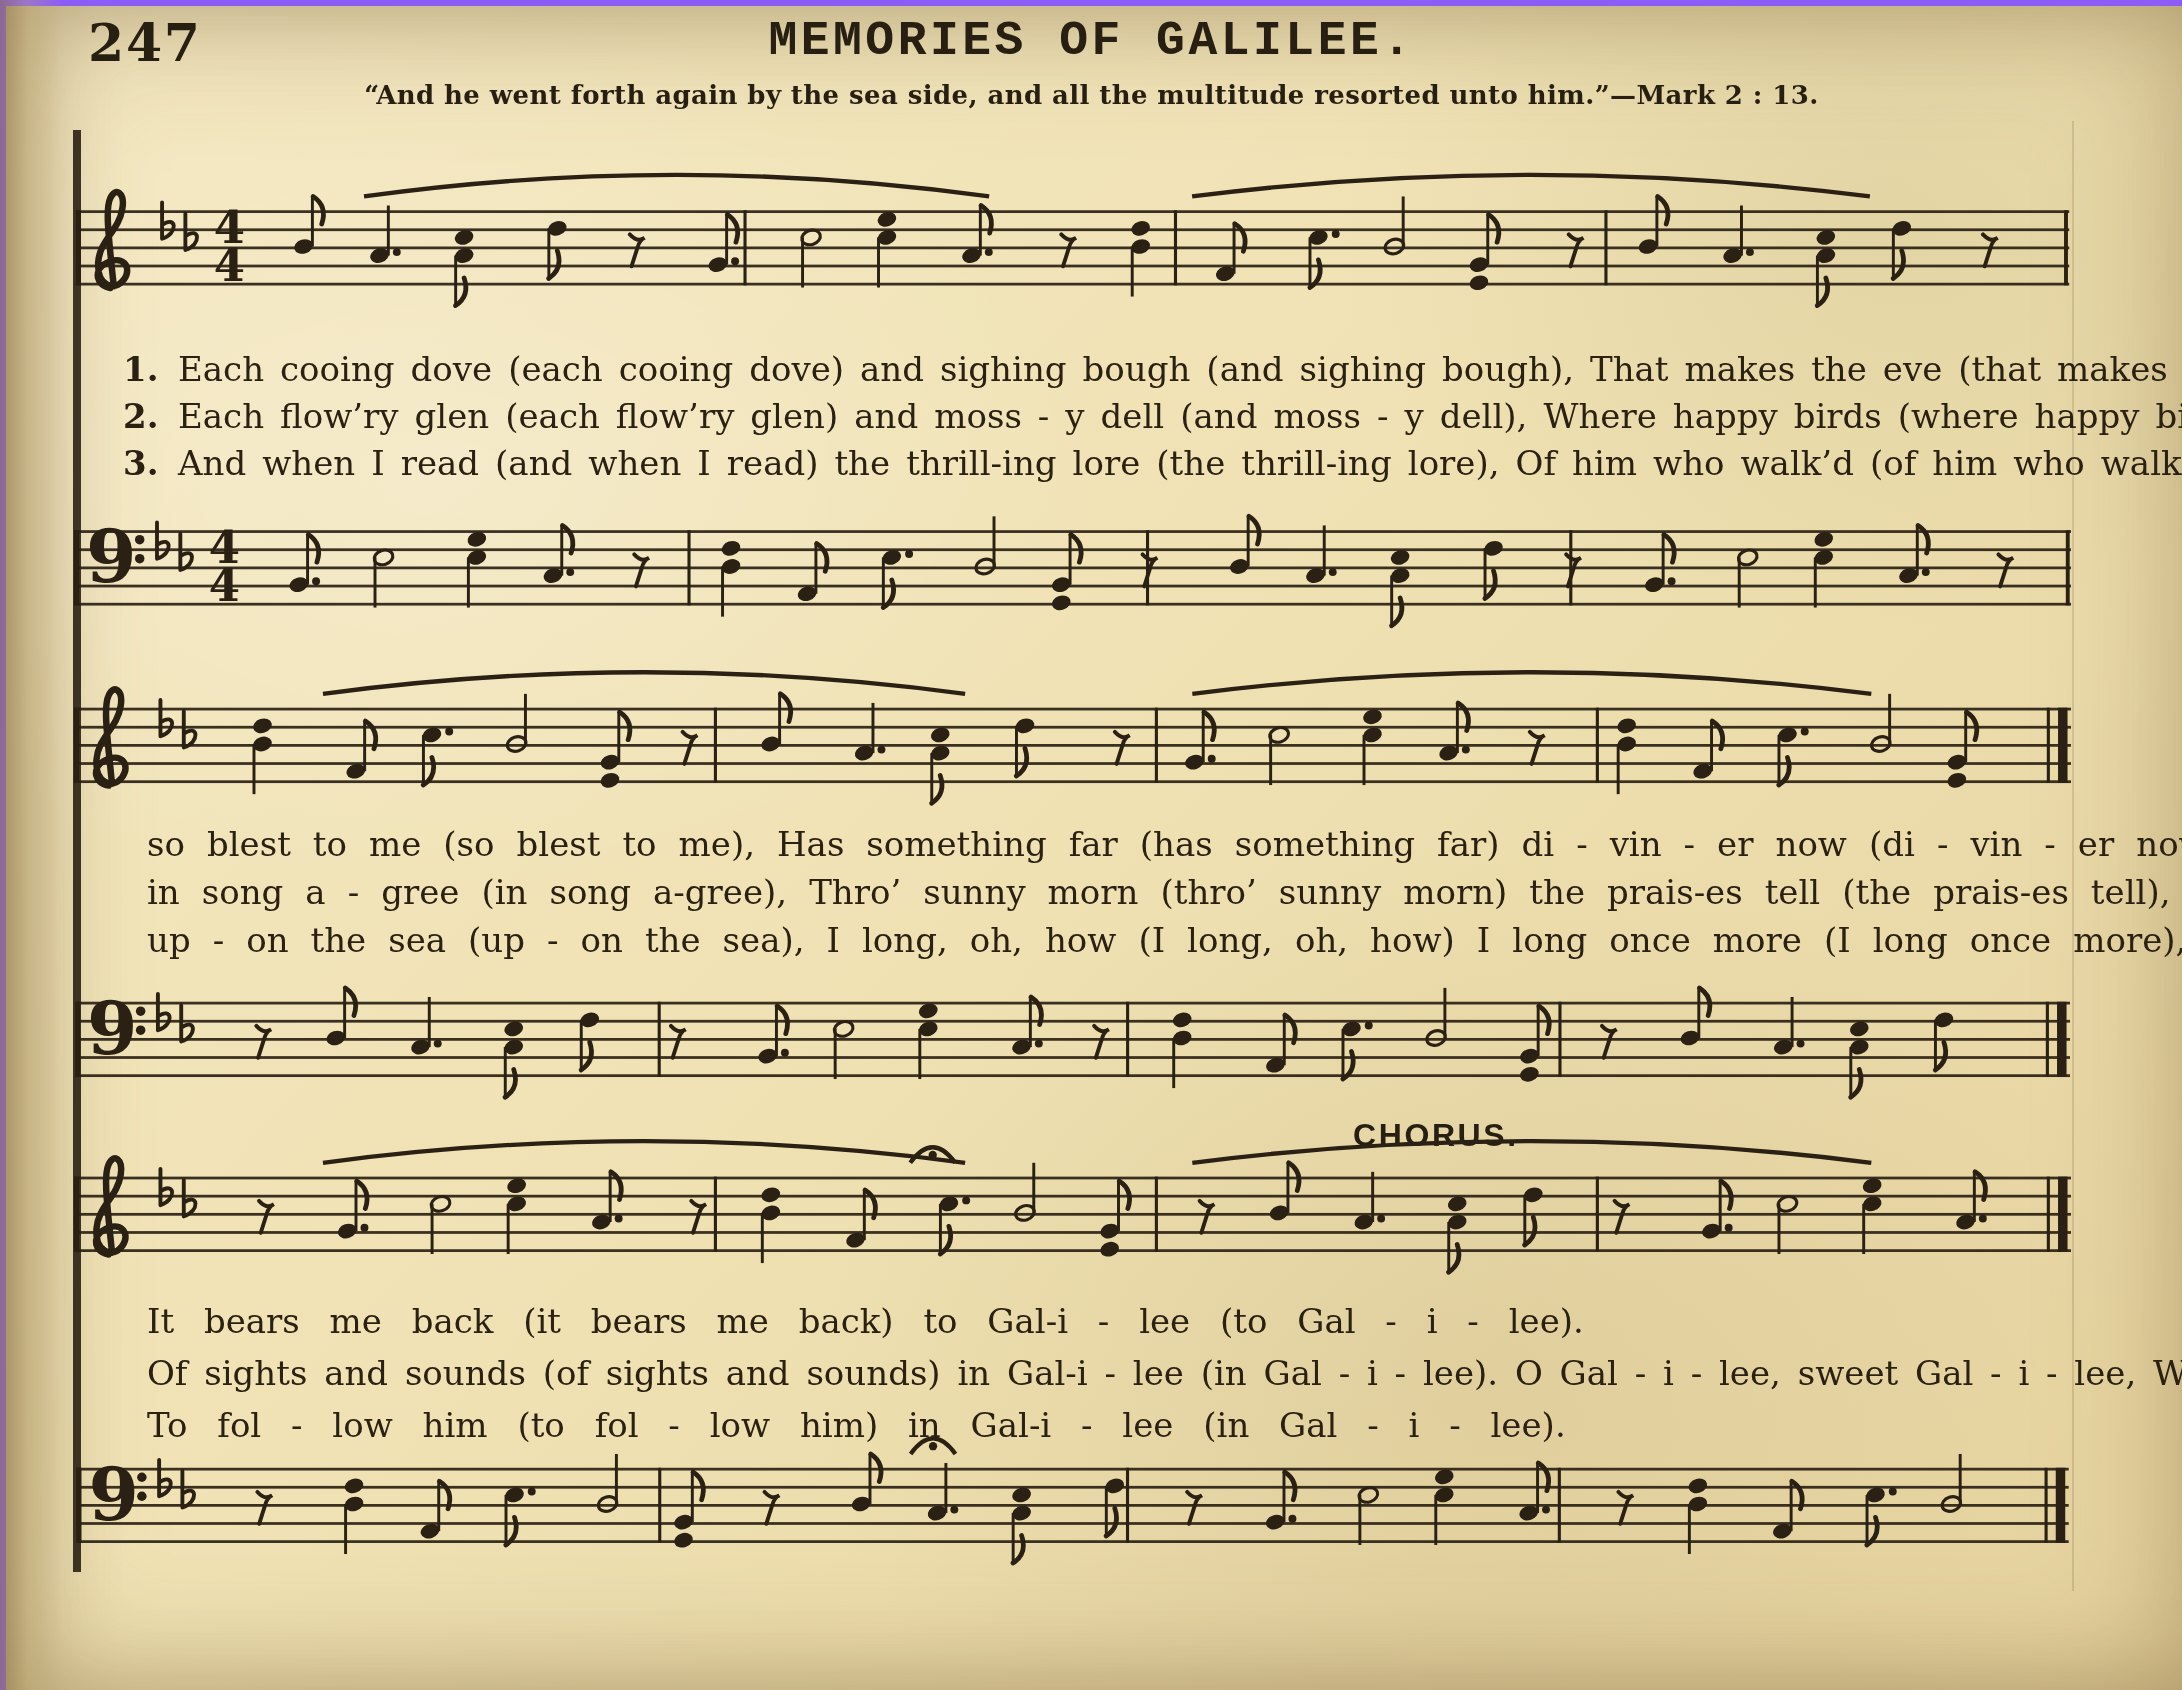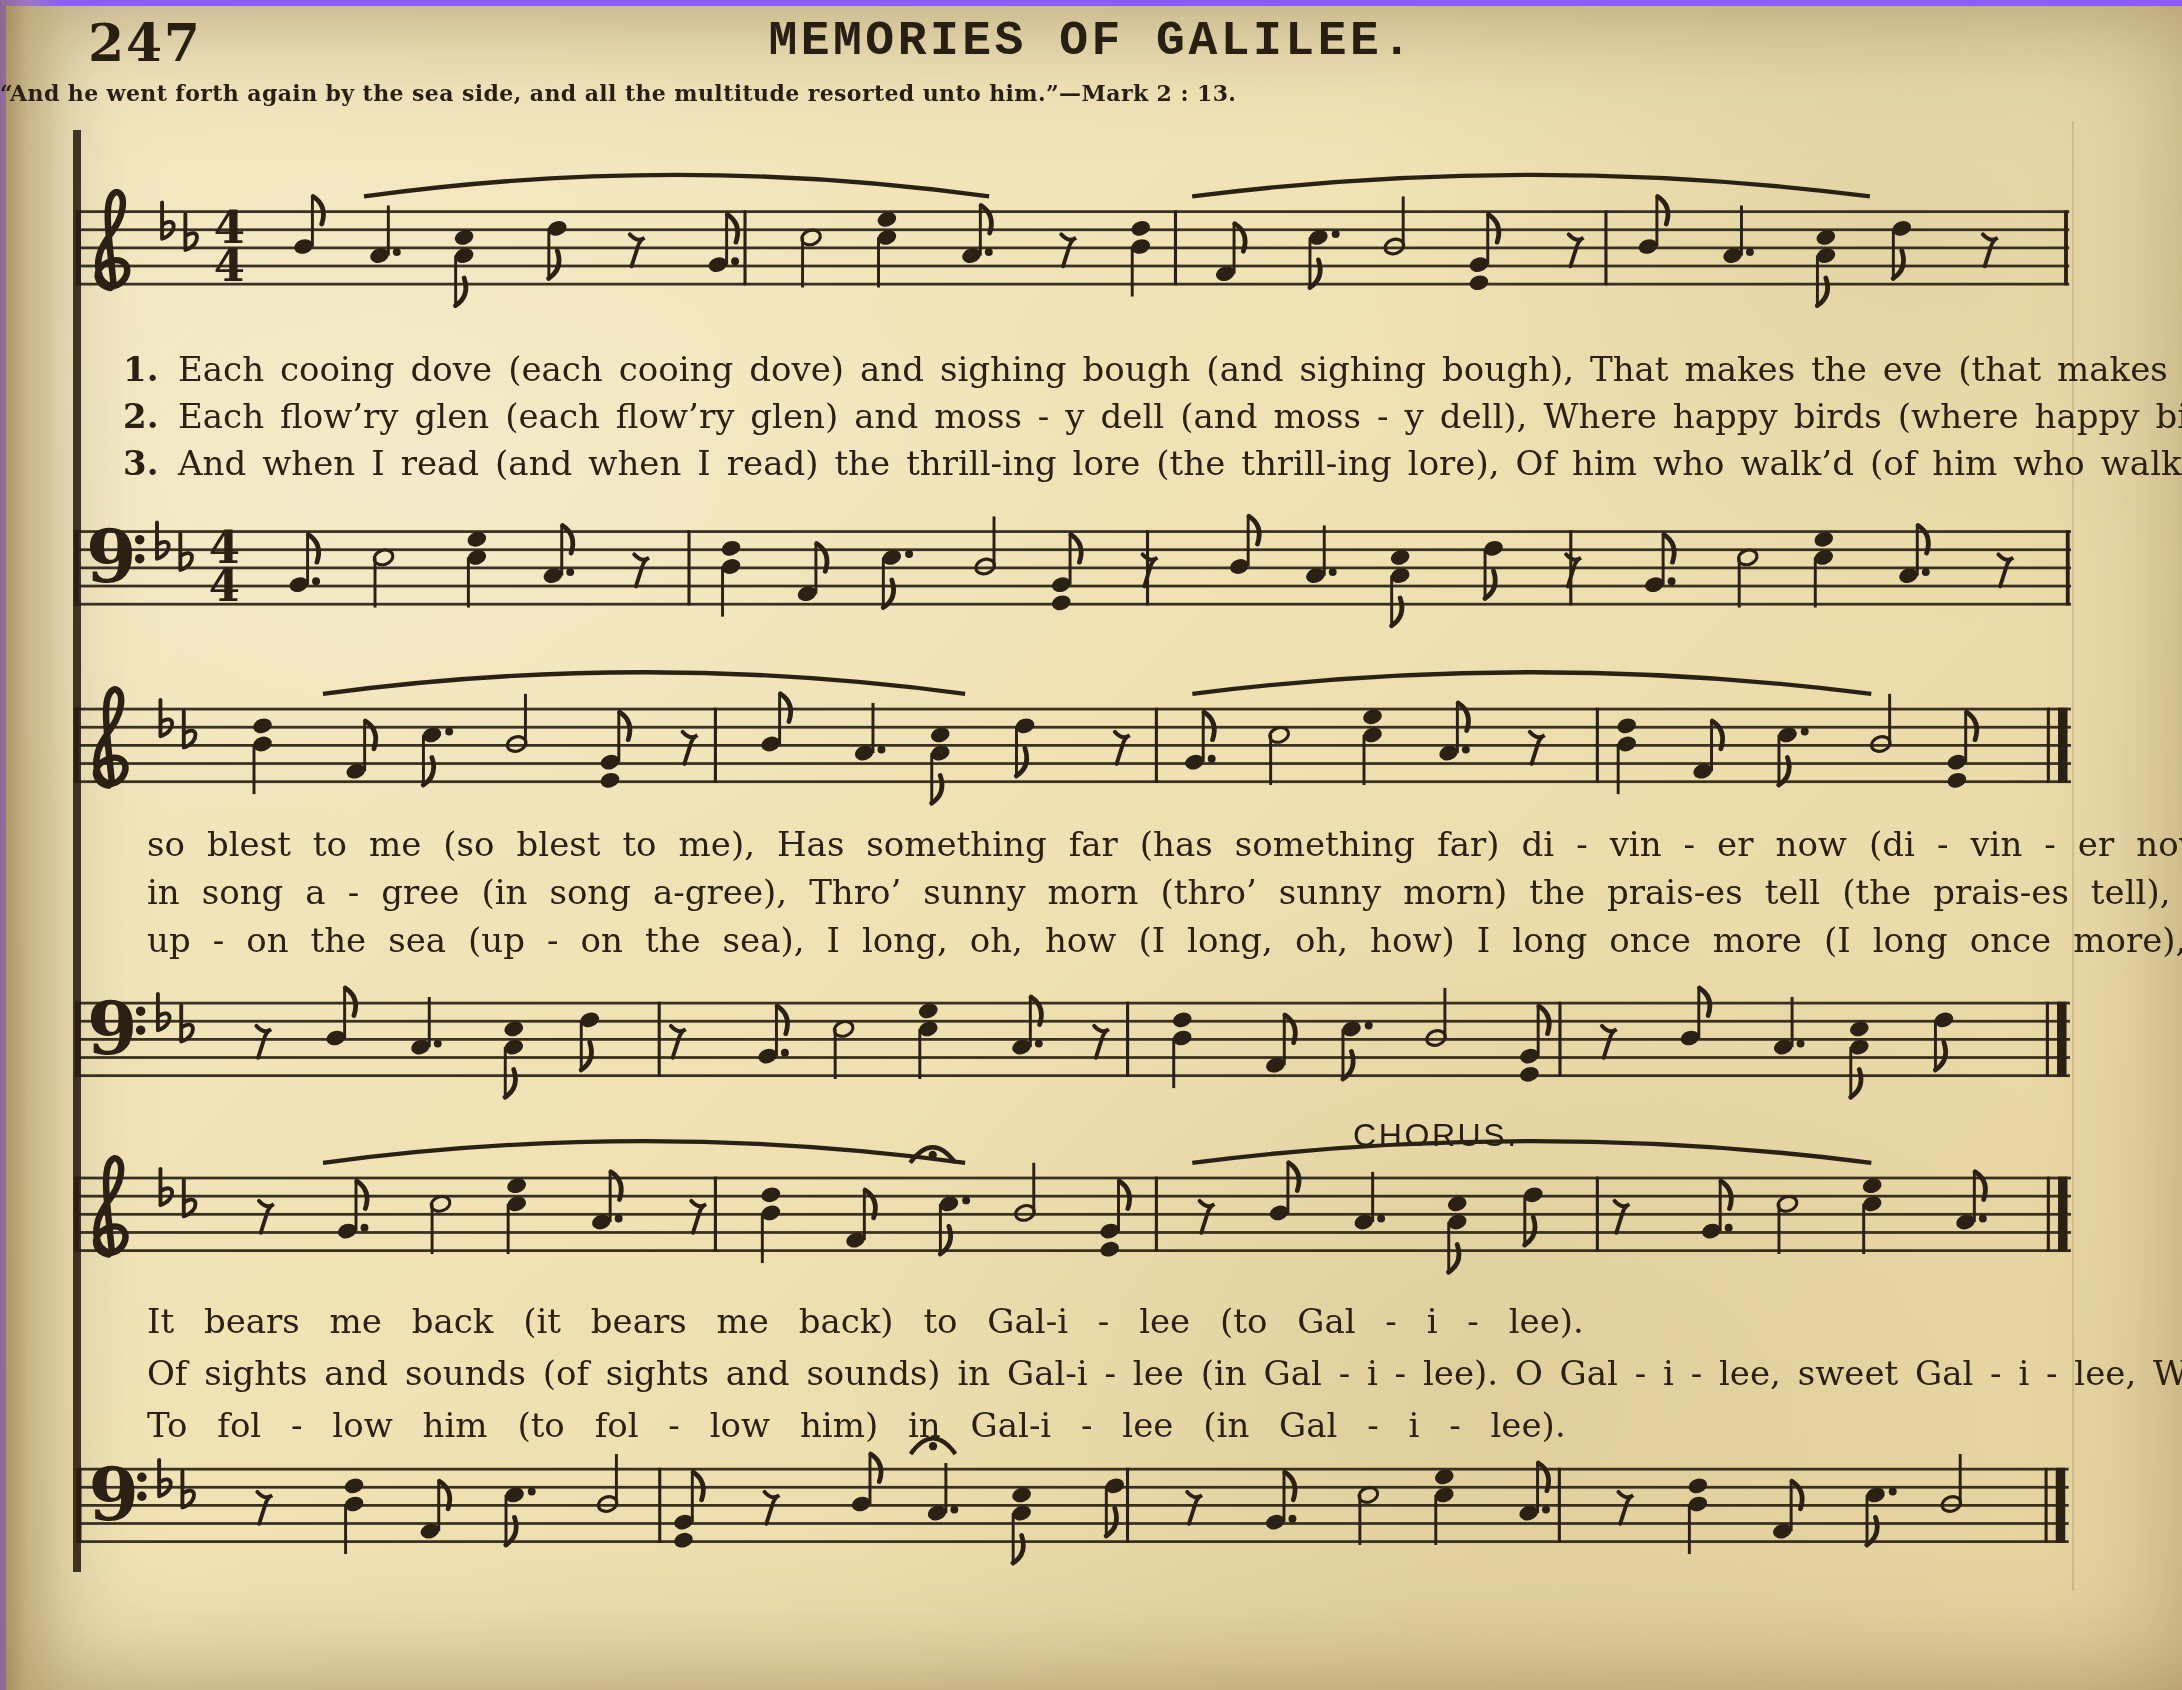--- a/index.html
+++ b/index.html
@@ -14,22 +14,22 @@
     box-shadow: inset 0 0 138px rgba(118,92,48,.38), inset 35px 0 78px rgba(110,85,45,.25);}
   .gutter{position:absolute;left:0;top:0;width:62px;height:100%;
     background:linear-gradient(90deg,rgba(140,115,66,.55),rgba(190,168,112,.35) 45%,rgba(190,168,112,0));}
   .edge-crease{position:absolute;left:2072px;top:121px;width:1.7px;height:1470px;background:rgba(90,70,40,.16);}
   .sysline{position:absolute;left:73px;top:130px;width:7.8px;height:1442px;background:#2a2114;opacity:.9;}
 
   .pageno{position:absolute;left:88px;top:12px;font-size:52px;font-weight:bold;letter-spacing:1.7px;}
   .title{position:absolute;left:0;top:14px;width:100%;text-align:center;
          font-family:Liberation Mono, monospace;font-weight:700;
          font-size:48px;letter-spacing:3.5px;}
-  .scripture{position:absolute;left:0;top:80px;width:100%;text-align:left;
-         font-weight:bold;font-size:22px;letter-spacing:0.4px;}
+  .scripture{position:absolute;left:0;top:80px;width:100%;text-align:center;
+         font-weight:bold;font-size:26px;letter-spacing:0.4px;}
   .attr-row{position:absolute;left:0;top:111px;width:100%;height:36px;font-size:26px;font-weight:bold;}
   .attr-left{position:absolute;left:126px;font-variant:small-caps;letter-spacing:0.9px;}
   .attr-center{position:absolute;left:50%;transform:translateX(-50%);
          font-family:"Liberation Sans","DejaVu Sans",sans-serif;font-size:25px;letter-spacing:0.9px;}
   .attr-right{position:absolute;right:341px;font-variant:small-caps;letter-spacing:0.9px;}
 
   .staff{position:absolute;left:74px;width:1997px;overflow:visible;}
   .staff svg{overflow:visible;display:block;}
   .s1t{top:130px;height:233px;}
   .s1b{top:480px;height:173px;}
@@ -43,21 +43,21 @@
   .verses .lyric-line{word-spacing:5.2px;}
   .vnum{display:inline-block;width:55px;font-weight:bold;}
   .cont{left:147px;top:820px;line-height:48px;}
   .cont .lyric-line{word-spacing:11.2px;}
   .chorus{left:147px;top:1295px;line-height:52px;}
   .chorus .lyric-line:nth-child(odd){word-spacing:19px;}
   .chorus .lyric-line:nth-child(2){word-spacing:6px;}
 
   .chorus-label{position:absolute;left:1353px;top:1117px;
         font-family:"Liberation Sans","DejaVu Sans",sans-serif;
-        font-weight:400;font-size:32px;letter-spacing:2.6px;}
+        font-weight:700;font-size:32px;letter-spacing:2.6px;}
   .copyright{position:absolute;left:124px;top:1550px;font-size:28.5px;font-weight:bold;letter-spacing:0.4px;}
 </style>
 </head>
 <body>
 
 <div class="page">
   <div class="paper"></div>
   <div class="gutter"></div>
   <div class="edge-crease"></div>
 

